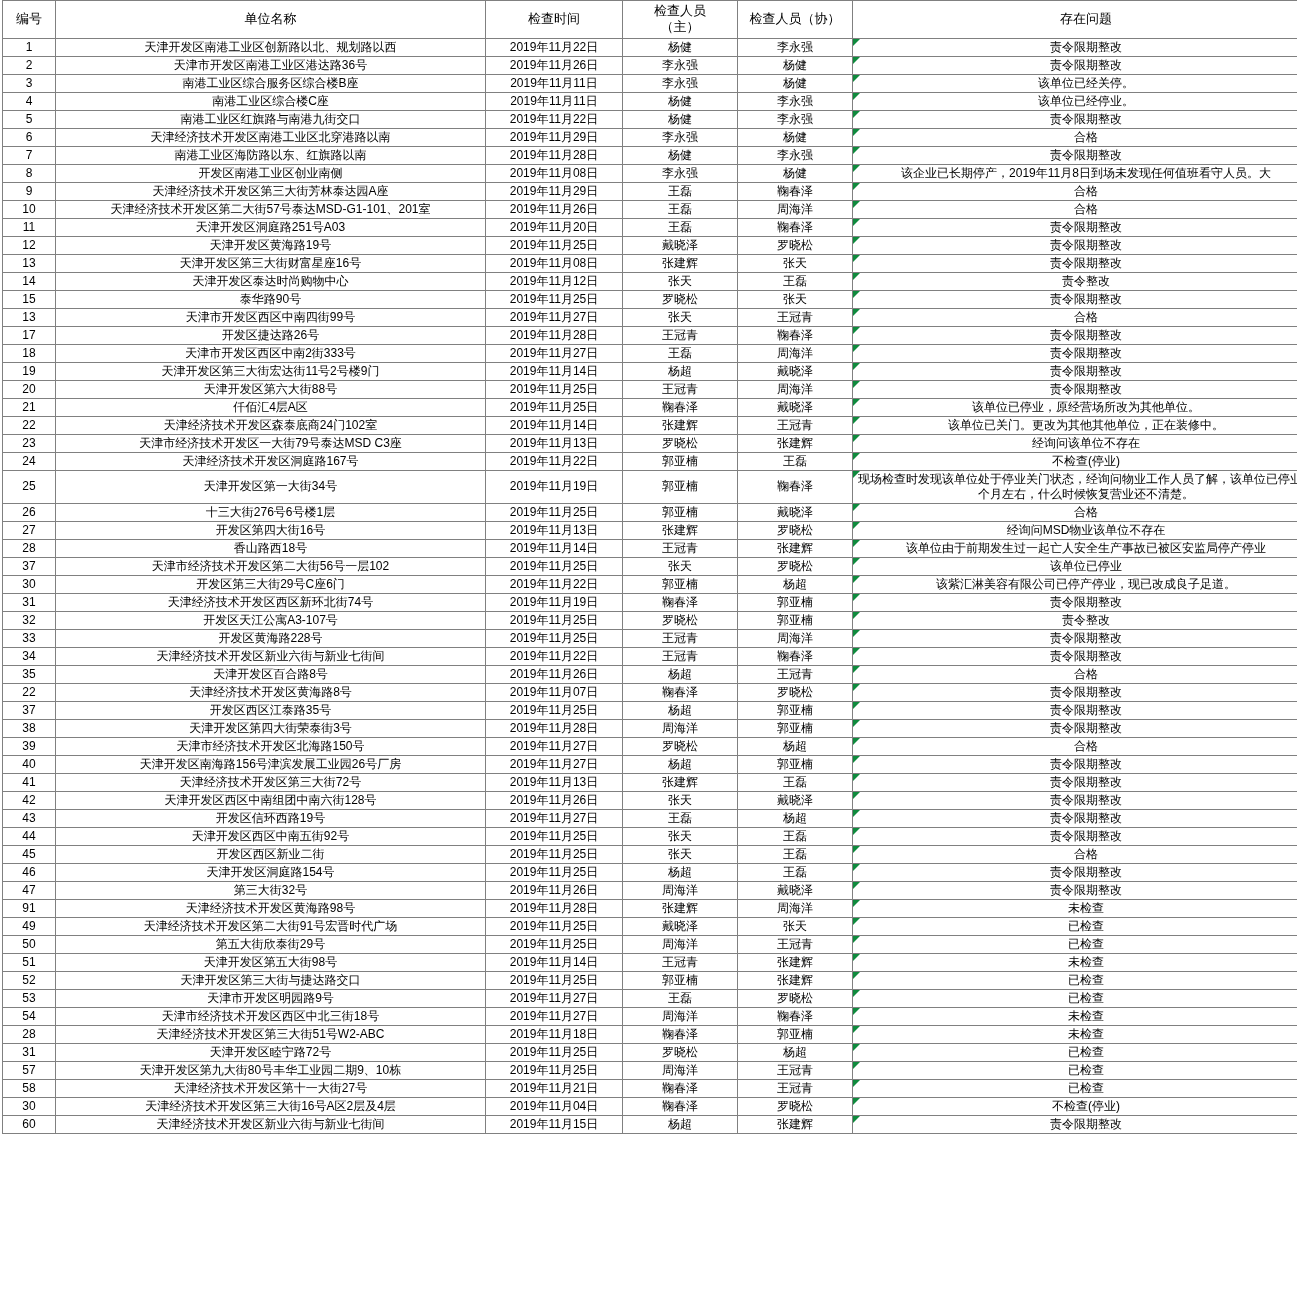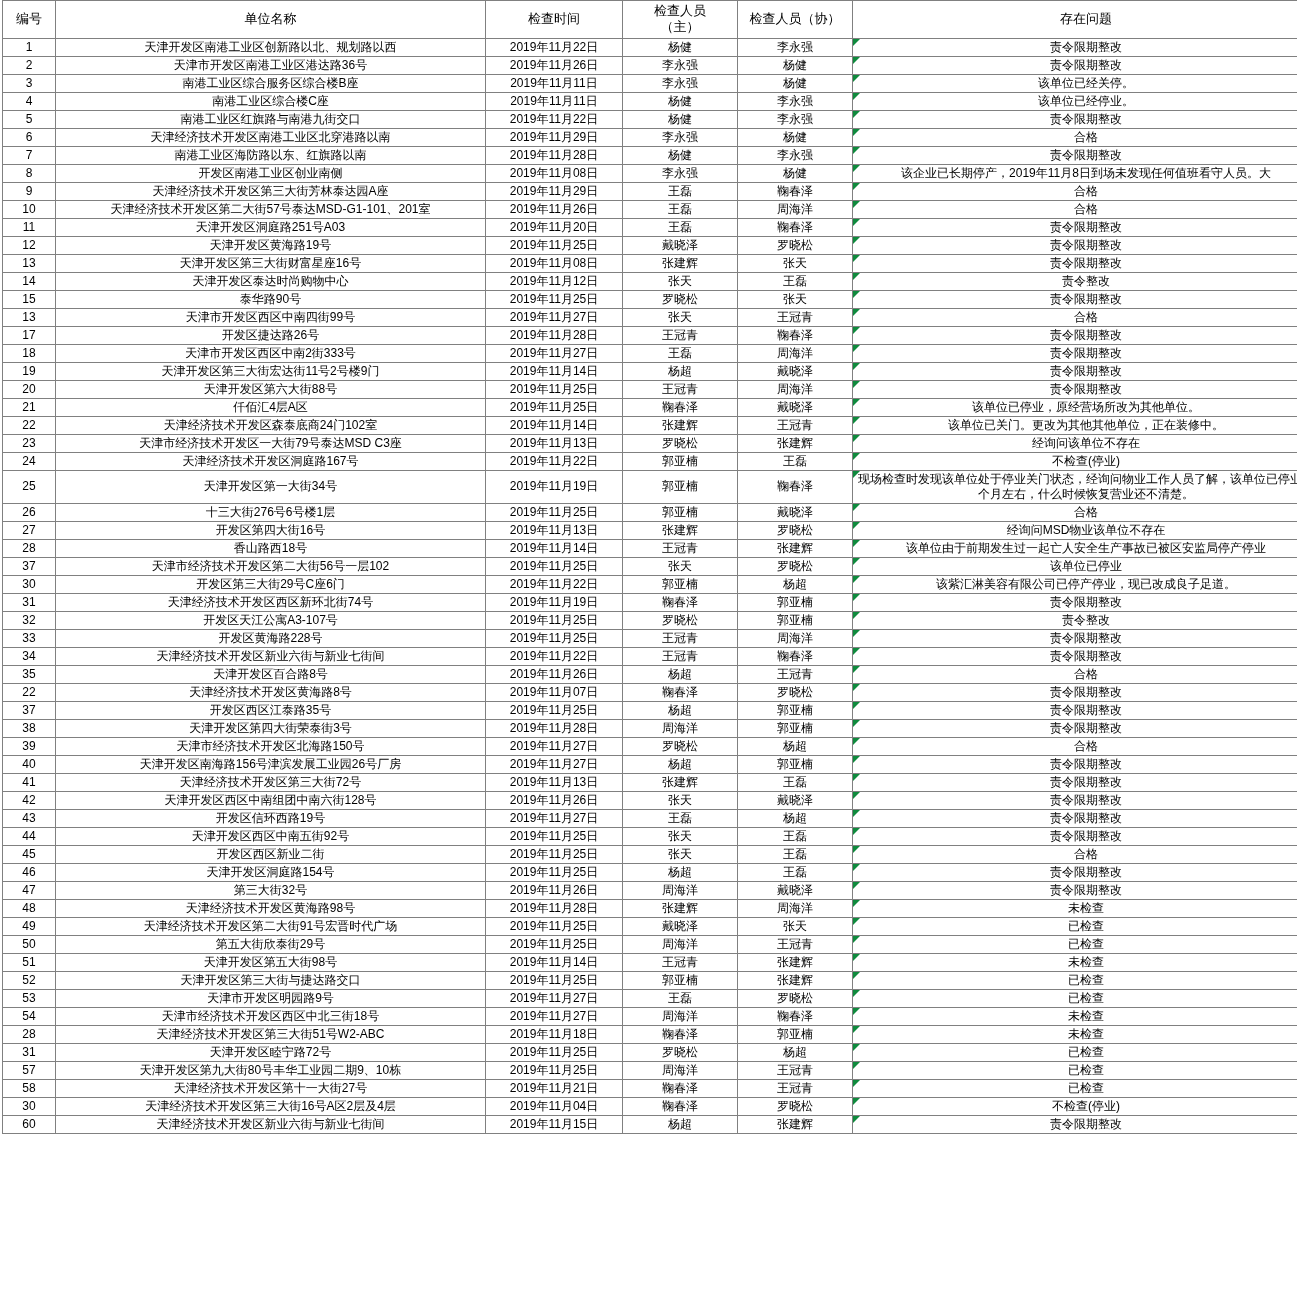--- a/index.html
+++ b/index.html
@@ -464,21 +464,21 @@
         </tr>
         <tr>
           <td class="c0">47</td>
           <td class="c1">第三大街32号</td>
           <td class="c2">2019年11月26日</td>
           <td class="c3">周海洋</td>
           <td class="c4">戴晓泽</td>
           <td class="c5 has-mark">责令限期整改</td>
         </tr>
         <tr>
-          <td class="c0">48</td>
+          <td class="c0">91</td>
           <td class="c1">天津经济技术开发区黄海路98号</td>
           <td class="c2">2019年11月28日</td>
           <td class="c3">张建辉</td>
           <td class="c4">周海洋</td>
           <td class="c5 has-mark">未检查</td>
         </tr>
         <tr>
           <td class="c0">49</td>
           <td class="c1">天津经济技术开发区第二大街91号宏晋时代广场</td>
           <td class="c2">2019年11月25日</td>

